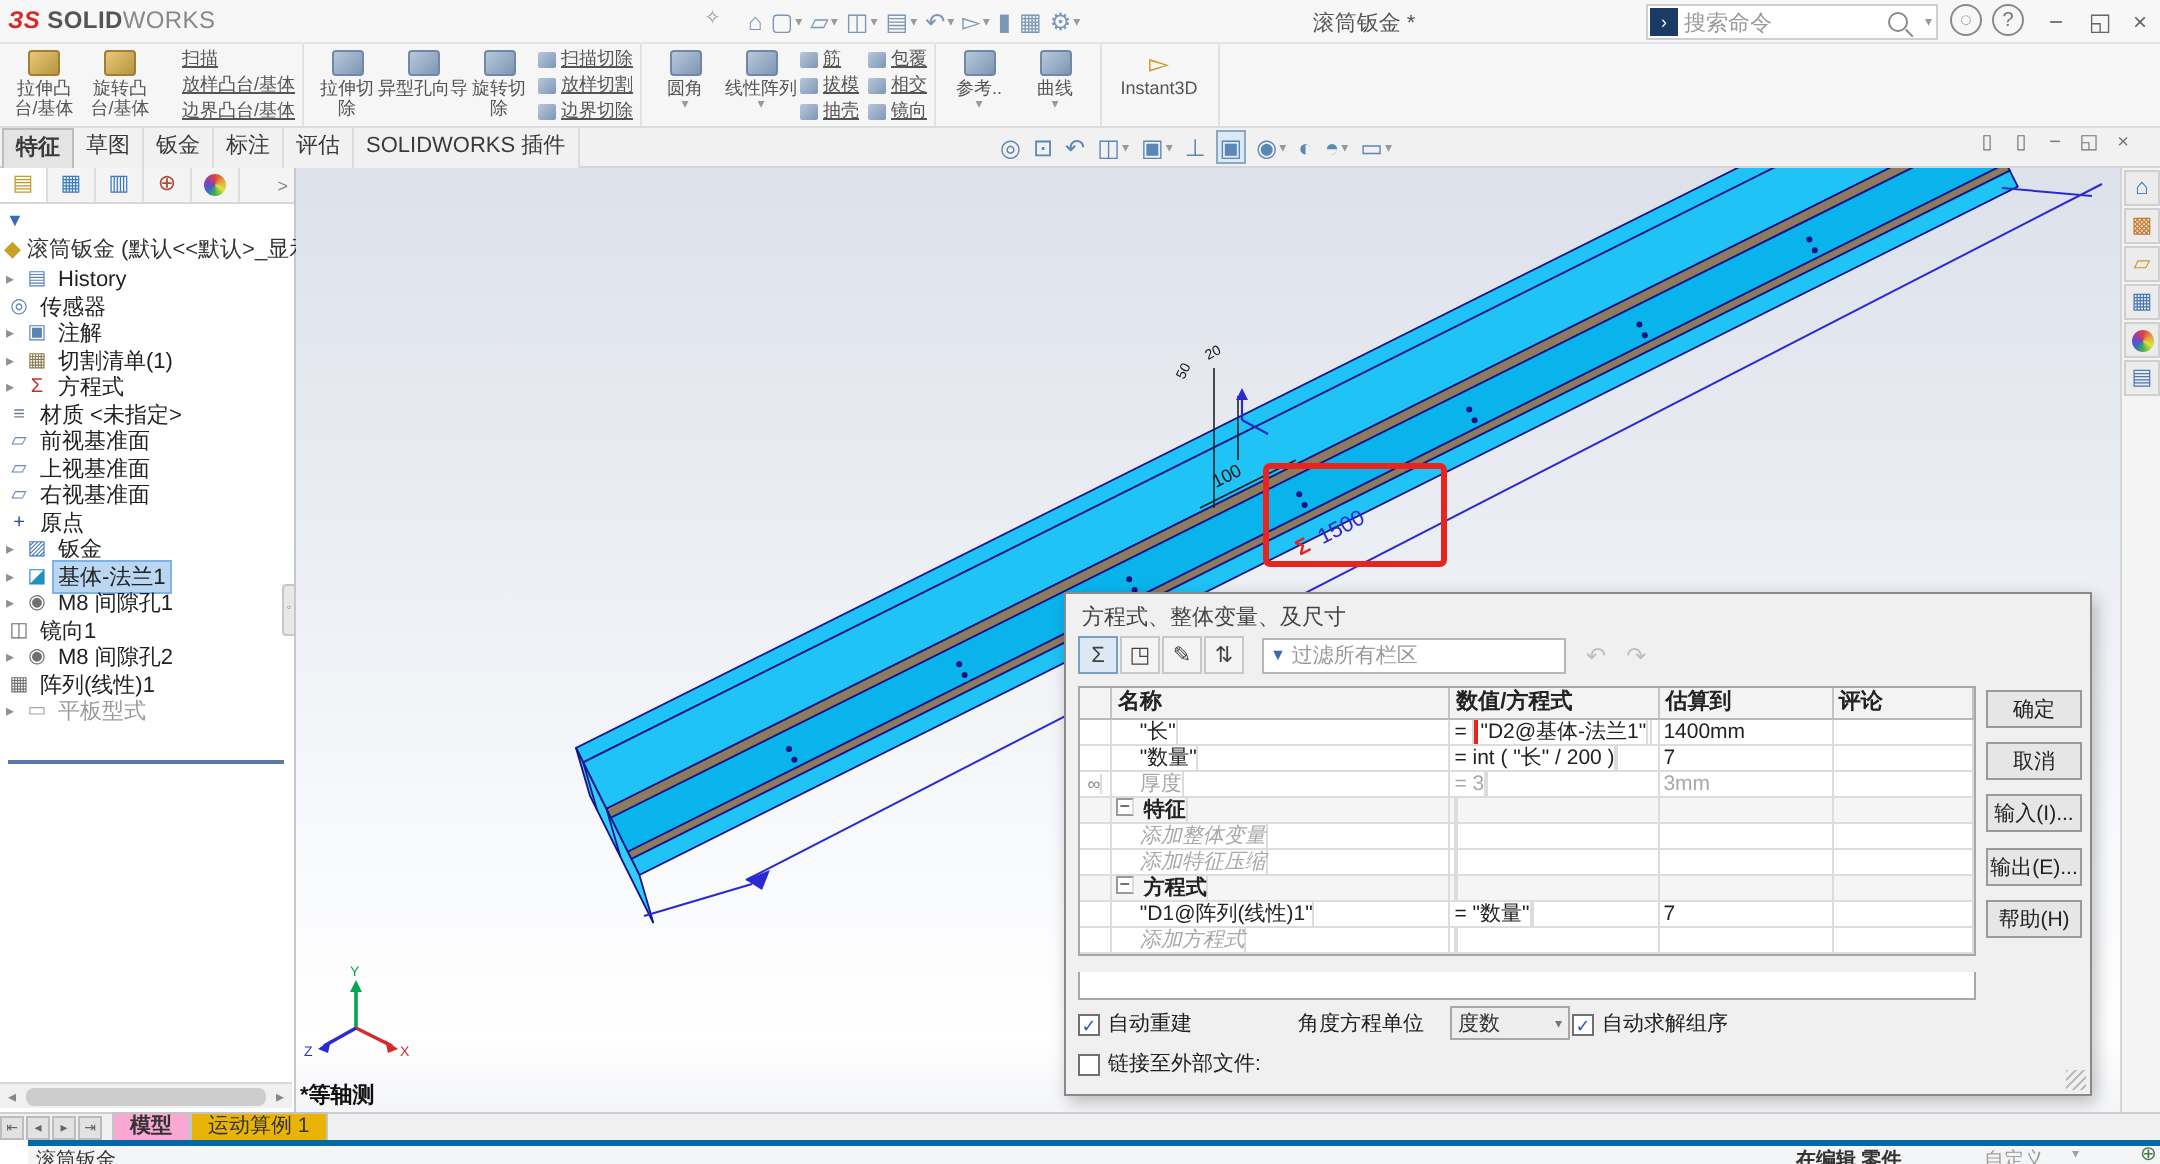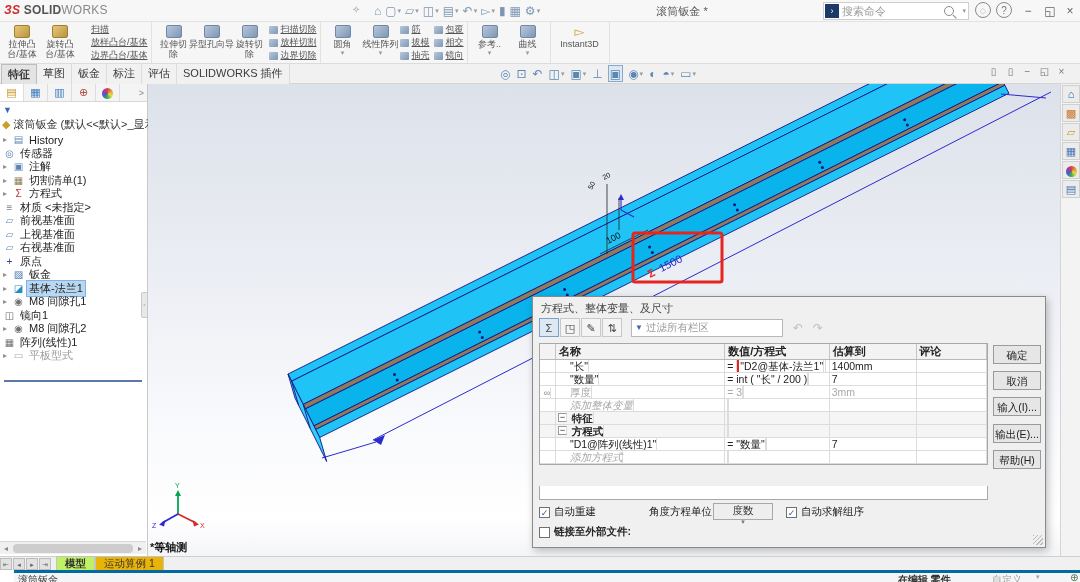--- a/index.html
+++ b/index.html
@@ -125,21 +125,21 @@
   .chk { width:11px; height:11px; border:1px solid #707070; background:#fff; margin-right:4px; text-align:center; line-height:10px; font-size:9px; color:#2a5aa0; }
   #angsel { width:60px; height:17px; background:#eee; border:1px solid #a8a8a8; display:flex; align-items:center; justify-content:space-between; padding:0 3px; font-size:10.5px; }
   #angsel .car { font-size:7px; color:#777; }
   #grip { right:2px; bottom:2px; width:10px; height:10px;
     background:repeating-linear-gradient(135deg,#bbb 0 1px,transparent 1px 3px); position:absolute; }
 
   
   #motionbar { left:0; top:556px; width:1080px; height:14px; background:#f0f0f0; border-top:1px solid #cfcfcf; display:flex; align-items:flex-end; }
   .navb { width:12px; height:12px; background:#e2e2e2; border:1px solid #bdbdbd; font-size:7px; color:#666; text-align:center; line-height:11px; margin:0 1px 0 0; }
   .mtab { height:14px; line-height:13px; padding:0 8px; font-size:10.5px; color:#333; background:#eab308; border:1px solid #c4c4c4; border-bottom:none; }
-  .mtab.active { background:#bef264; font-weight:bold; }
+  .mtab.active { background:#f9a8d4; font-weight:bold; }
   #statusbar { left:14px; top:570px; width:1080px; height:12px; background:#f4f5f6; border-top:3px solid #0369a1; font-size:10px; color:#333; }
   #statusbar .gray { color:#a0a0a0; }
 </style>
 </head>
 <body>
 
 <div id="menubar" class="abs">
   <span class="abs logo">
     <span class="ds">ЗS</span>
     <span class="sw1">SOLID</span><span class="sw2">WORKS</span>
@@ -691,37 +691,49 @@
           <span class="c1">
             
             <span>厚度</span>
           </span>
           <span class="c2">
             <span>= 3</span><span></span>
           </span>
           <span class="c3">3mm</span>
           <span class="c4"></span>
         </div>
+        <div class="trow sec">
+          <span class="c0"></span>
+          <span class="c1">
+            <span class="minus">−</span>
+            <span>特征</span>
+          </span>
+          <span class="c2">
+            <span></span><span></span>
+          </span>
+          <span class="c3"></span>
+          <span class="c4"></span>
+        </div>
         <div class="trow add">
           <span class="c0"></span>
           <span class="c1">
             
             <span>添加整体变量</span>
           </span>
           <span class="c2">
             <span></span><span></span>
           </span>
           <span class="c3"></span>
           <span class="c4"></span>
         </div>
-        <div class="trow sec">
+        <div class="trow add">
           <span class="c0"></span>
           <span class="c1">
-            <span class="minus">−</span>
-            <span>特征</span>
+            
+            <span>添加特征压缩</span>
           </span>
           <span class="c2">
             <span></span><span></span>
           </span>
           <span class="c3"></span>
           <span class="c4"></span>
         </div>
         <div class="trow sec">
           <span class="c0"></span>
           <span class="c1">
@@ -766,29 +778,29 @@
   <div class="dbtn abs" style="top:100px;">输入(I)...</div>
   <div class="dbtn abs" style="top:127px;">输出(E)...</div>
   <div class="dbtn abs" style="top:153px;">帮助(H)</div>
   <div class="chkrow abs" style="left:6px; top:208px;">
     <span class="chk">✓</span>
     <span>自动重建</span>
   </div>
   <div class="chkrow abs" style="left:116px; top:208px;">
     <span>角度方程单位</span>
   </div>
-  <div id="angsel" class="abs" style="left:180px; top:206px;flex-direction:column;">
+  <div id="angsel" class="abs" style="left:192px; top:206px;">
     <span>度数</span>
     <span class="car">▾</span>
   </div>
   <div class="chkrow abs" style="left:253px; top:208px;">
     <span class="chk">✓</span>
     <span>自动求解组序</span>
   </div>
-  <div class="chkrow abs" style="left:6px; top:228px;font-weight:bold;">
+  <div class="chkrow abs" style="left:6px; top:228px;">
     <span class="chk"></span>
     <span>链接至外部文件:</span>
   </div>
   <div id="grip"></div>
 </div>
 
 <div id="motionbar" class="abs">
   <span class="navb">⇤</span>
   <span class="navb">◂</span>
   <span class="navb">▸</span>

